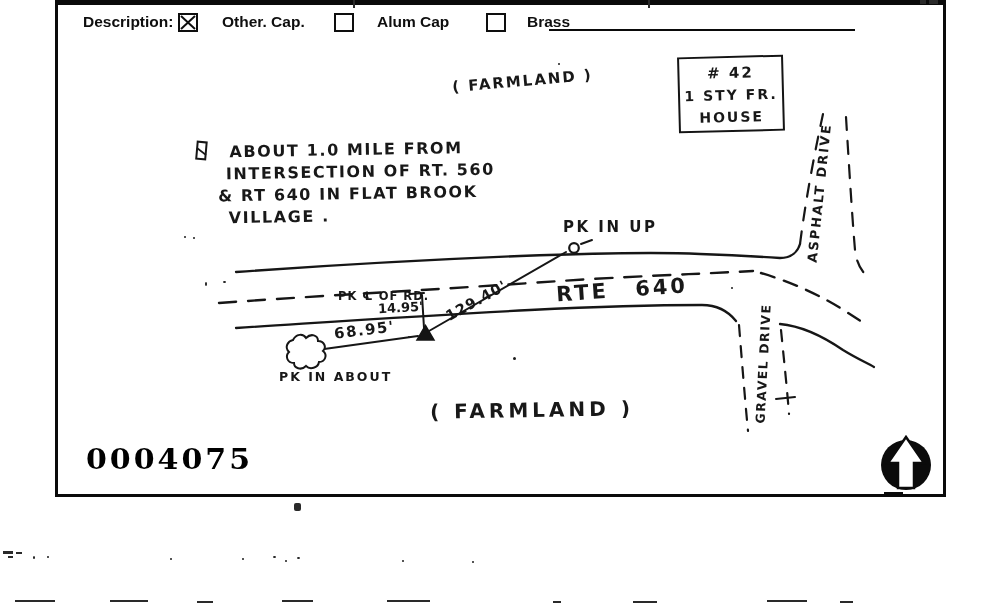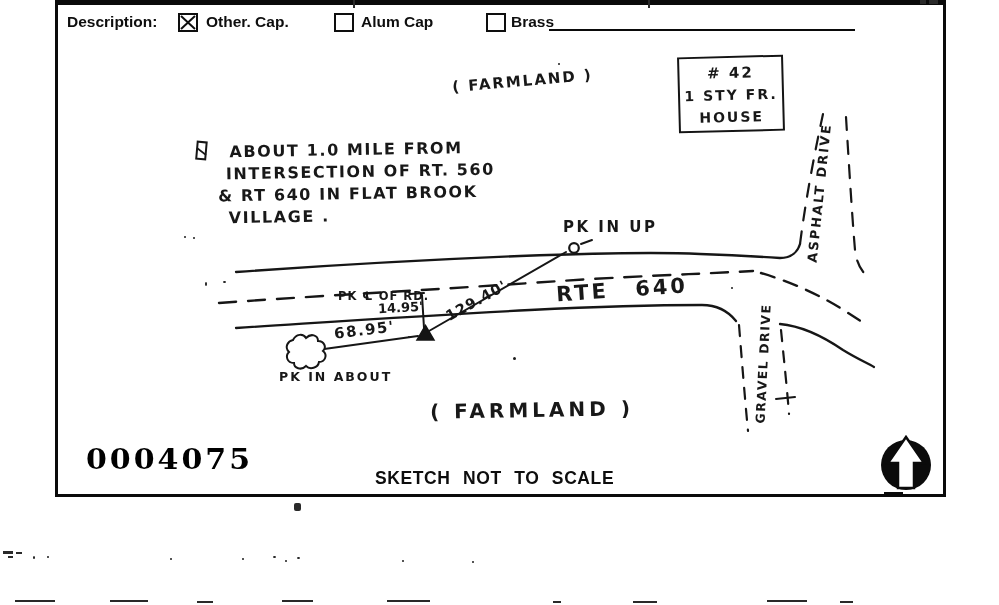--- a/index.html
+++ b/index.html
@@ -1,21 +1,21 @@
 <!DOCTYPE html>
 <html><head>
 <meta charset="utf-8">
 <style>
   html,body{margin:0;padding:0;background:#fff;}
   #page{position:relative;width:999px;height:605px;background:#ffffff;overflow:hidden;
         font-family:"Liberation Sans",sans-serif;color:#141414;}
   .abs{position:absolute;}
   
   .border-bar{position:absolute;background:#0a0a0a;}
-  .form-text{font-family:"Liberation Sans",sans-serif;font-weight:700;font-size:15.5px;color:#0e0e0e;}
+  .form-text{font-family:"Liberation Sans",sans-serif;font-weight:700;font-size:15.5px;color:#0e0e0e;margin-left:16px;}
   .chk{position:absolute;width:16px;height:15px;border:2.5px solid #0e0e0e;background:#fff;}
   .chk svg{position:absolute;left:-2px;top:-2px;display:none;}
   .chk.checked svg{display:block;}
   
   .hand{font-family:"DejaVu Sans",sans-serif;font-weight:700;color:#181818;white-space:nowrap;}
   .house-box{position:absolute;left:678px;top:56px;width:106px;height:76px;border:2.5px solid #141414;
              transform:rotate(-1.5deg);text-align:center;padding-top:4px;box-sizing:border-box;}
   .house-box div{line-height:22px;letter-spacing:2px;font-size:14px;}
   .house-box div:first-child{font-size:15px;}
   .note-line{letter-spacing:1.6px;font-size:16px;line-height:22px;height:22px;}
@@ -139,21 +139,20 @@
   <div class="speck" style="left:184px;top:236px;width:2px;height:2px"></div>
   <div class="speck" style="left:193px;top:237px;width:2px;height:2px"></div>
   <div class="speck" style="left:205px;top:282px;width:2px;height:4px"></div>
   <div class="speck" style="left:223px;top:281px;width:3px;height:2px"></div>
   <div class="speck" style="left:513px;top:357px;width:3px;height:3px"></div>
   <div class="speck" style="left:558px;top:63px;width:2px;height:2px"></div>
   <div class="speck" style="left:408px;top:336px;width:2px;height:2px"></div>
   <div class="speck" style="left:731px;top:287px;width:2px;height:2px"></div>
 
   <div class="abs stamp" style="left:86px;top:441px">0004075</div>
-  <div class="abs scale-note" style="left:375px;top:468px">SKETCH NOT TO SCALE</div>
 
   <div class="artifact" style="left:294px;top:503px;width:7px;height:8px;border-radius:2px"></div>
   <div class="artifact" style="left:3px;top:551px;width:10px;height:3px"></div>
   <div class="artifact" style="left:16px;top:552px;width:6px;height:2px"></div>
   <div class="artifact" style="left:8px;top:556px;width:5px;height:2px"></div>
   <div class="speck" style="left:33px;top:556px;width:2px;height:3px"></div>
   <div class="speck" style="left:47px;top:556px;width:2px;height:2px"></div>
   <div class="speck" style="left:170px;top:558px;width:2px;height:2px"></div>
   <div class="speck" style="left:242px;top:558px;width:2px;height:2px"></div>
   <div class="speck" style="left:273px;top:556px;width:3px;height:2px"></div>

